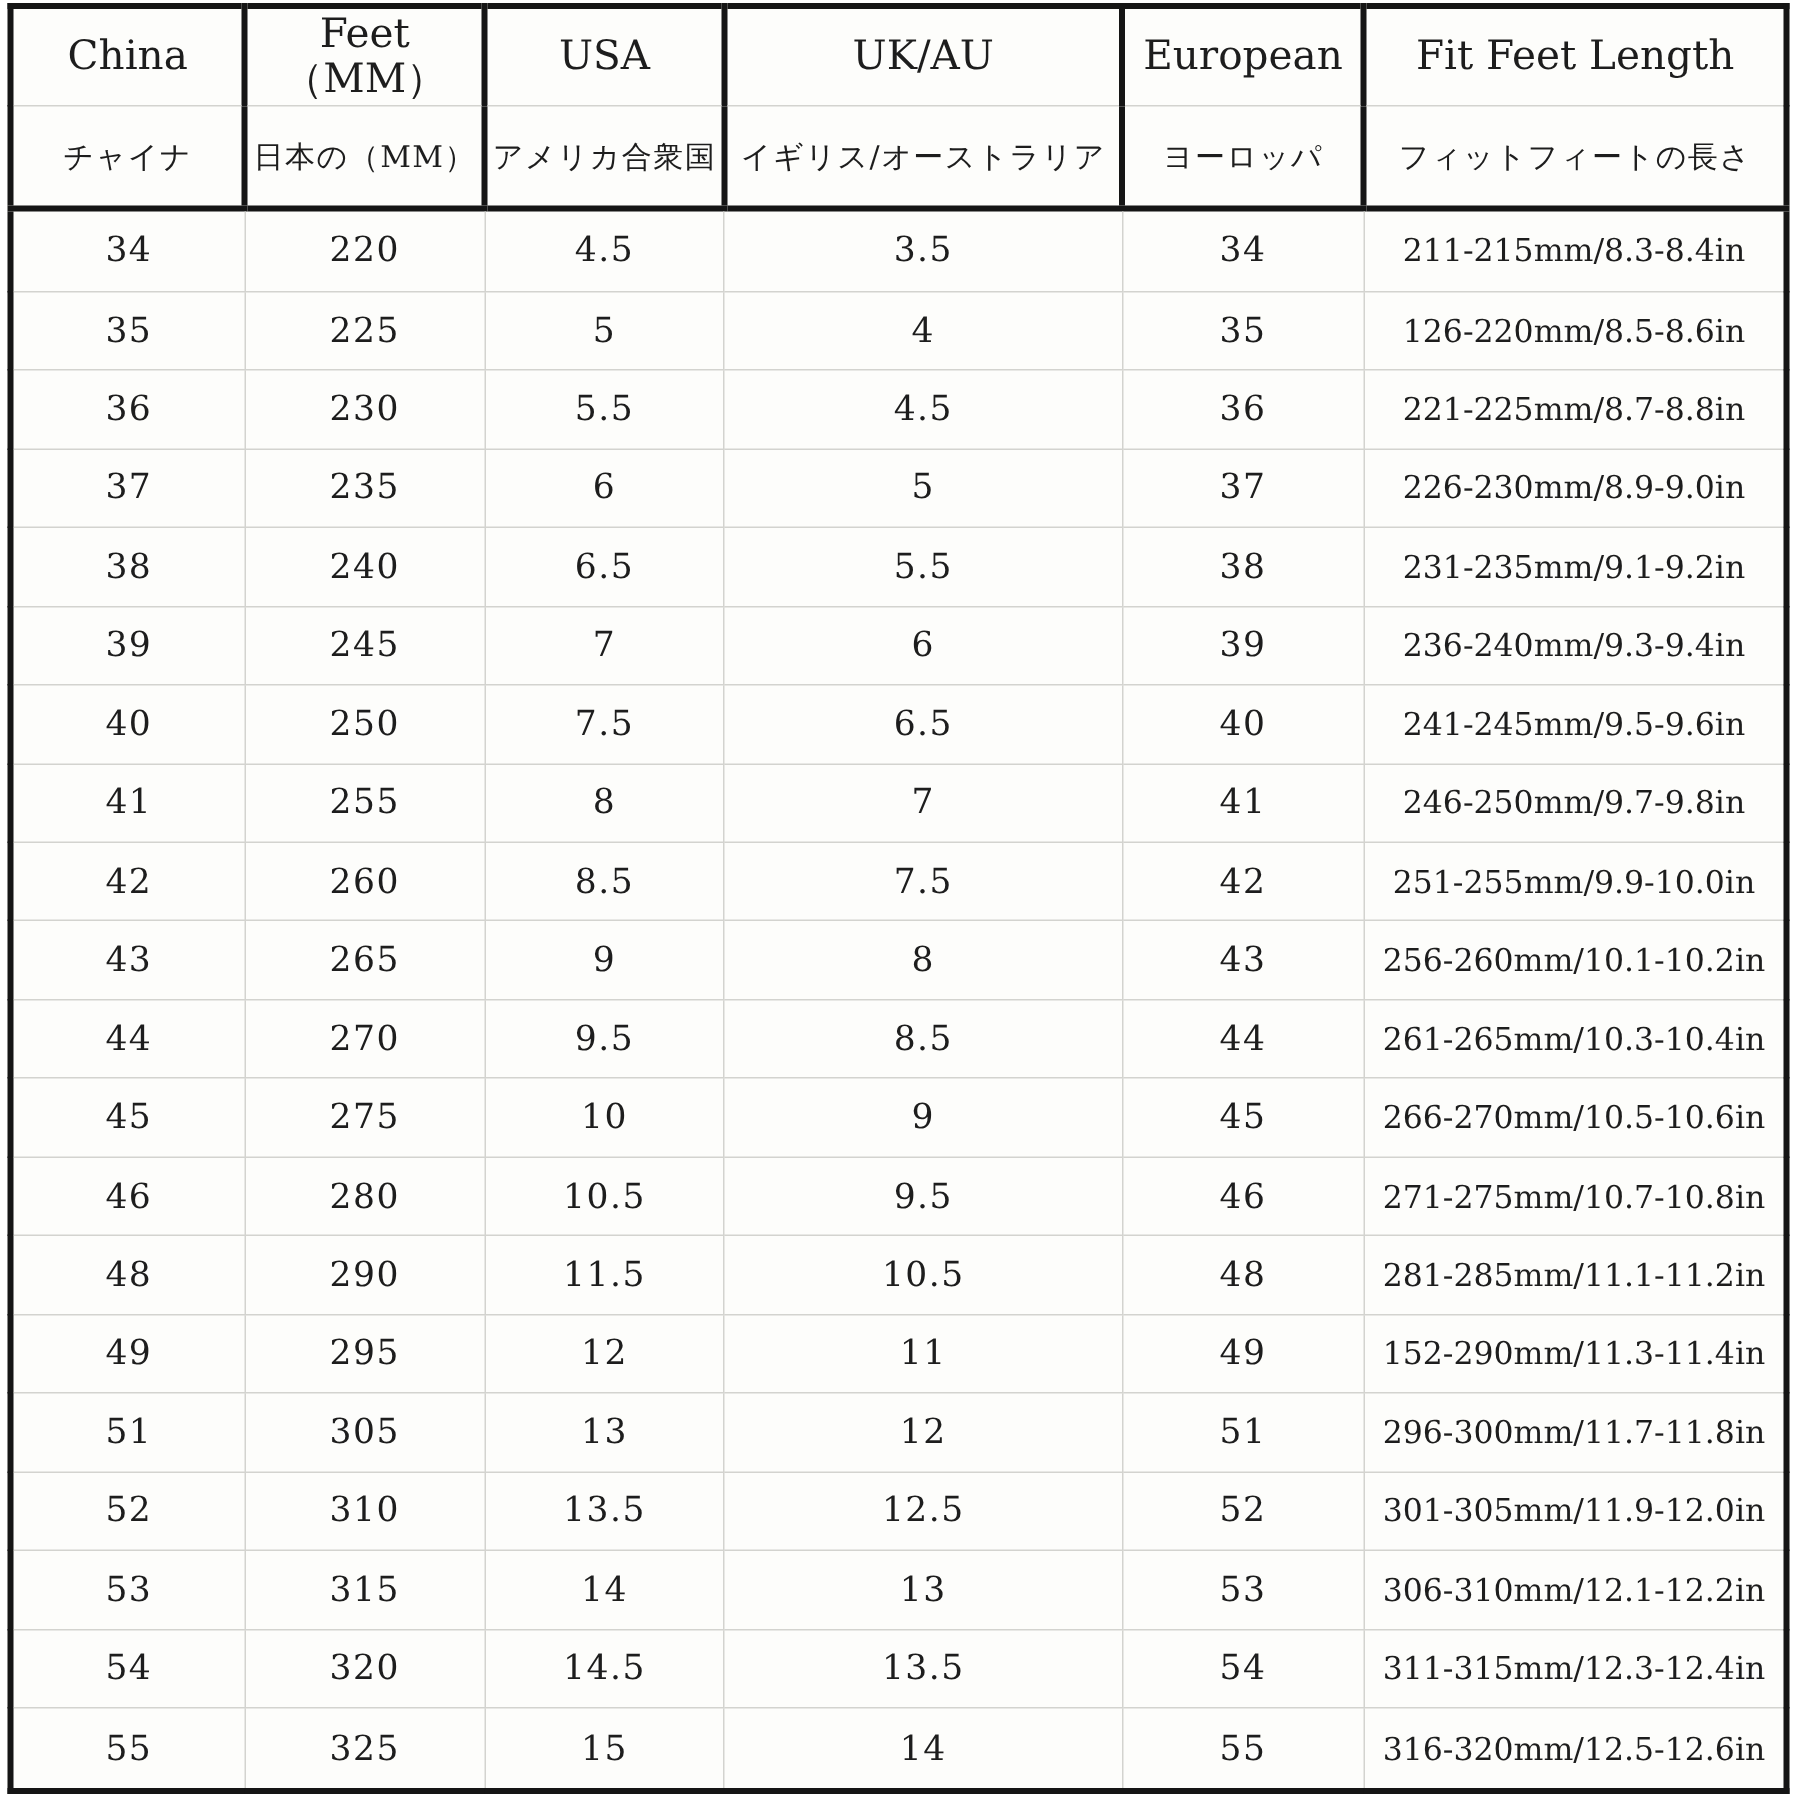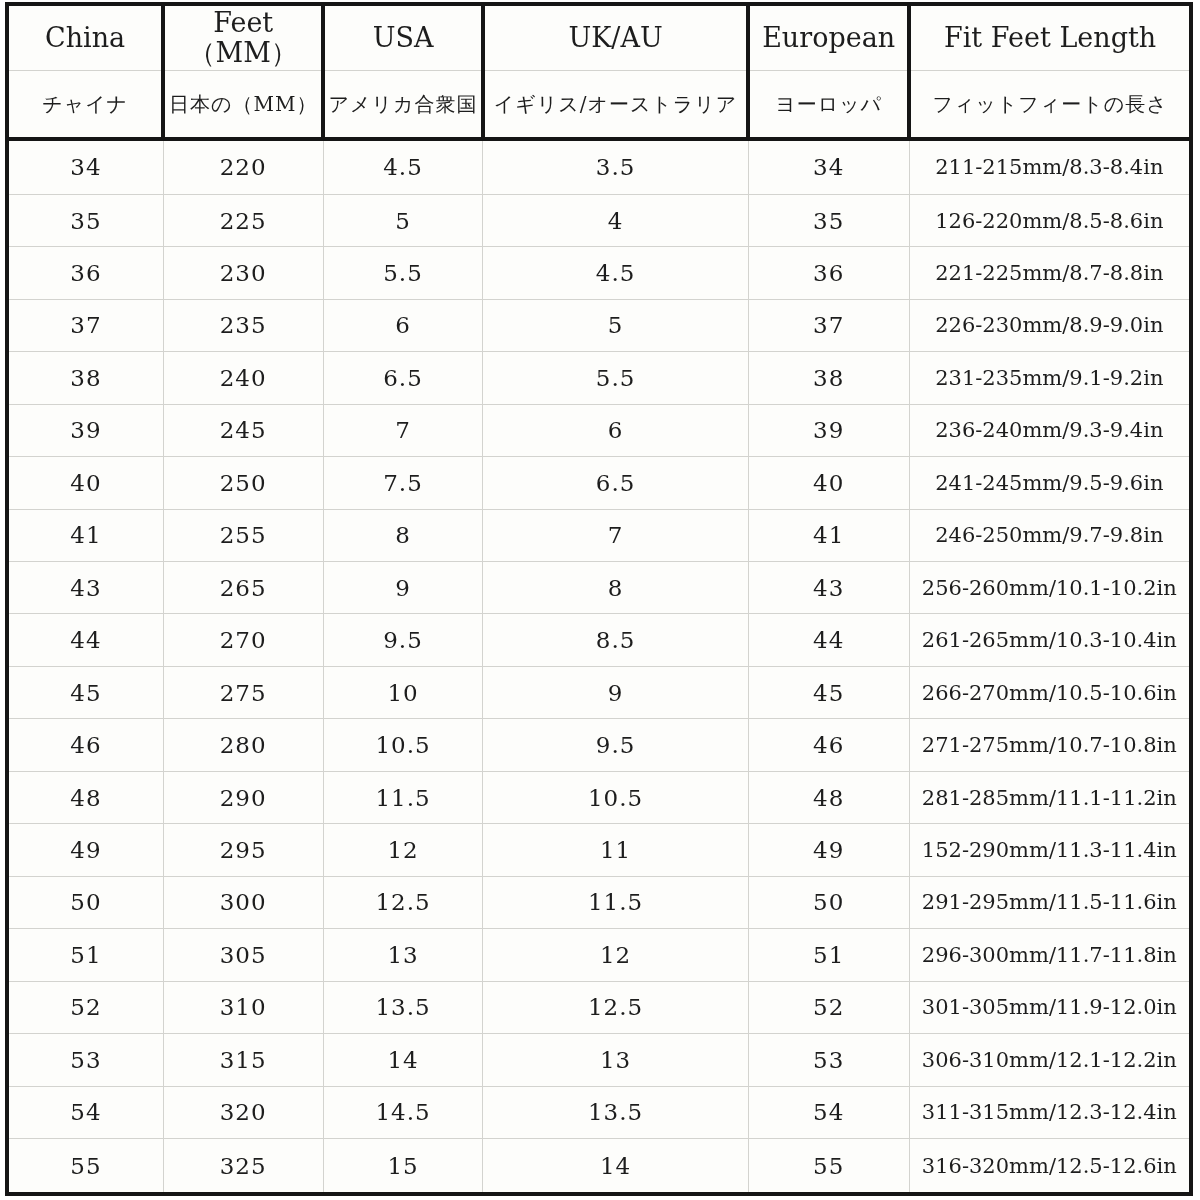--- a/index.html
+++ b/index.html
@@ -155,20 +155,28 @@
         </tr>
         <tr>
           <td>41</td>
           <td>255</td>
           <td>8</td>
           <td>7</td>
           <td>41</td>
           <td>246-250mm/9.7-9.8in</td>
         </tr>
         <tr>
+          <td>42</td>
+          <td>260</td>
+          <td>8.5</td>
+          <td>7.5</td>
+          <td>42</td>
+          <td>251-255mm/9.9-10.0in</td>
+        </tr>
+        <tr>
           <td>43</td>
           <td>265</td>
           <td>9</td>
           <td>8</td>
           <td>43</td>
           <td>256-260mm/10.1-10.2in</td>
         </tr>
         <tr>
           <td>44</td>
           <td>270</td>
@@ -203,28 +211,20 @@
         </tr>
         <tr>
           <td>49</td>
           <td>295</td>
           <td>12</td>
           <td>11</td>
           <td>49</td>
           <td>152-290mm/11.3-11.4in</td>
         </tr>
         <tr>
-          <td>50</td>
-          <td>300</td>
-          <td>12.5</td>
-          <td>11.5</td>
-          <td>50</td>
-          <td>291-295mm/11.5-11.6in</td>
-        </tr>
-        <tr>
           <td>51</td>
           <td>305</td>
           <td>13</td>
           <td>12</td>
           <td>51</td>
           <td>296-300mm/11.7-11.8in</td>
         </tr>
         <tr>
           <td>52</td>
           <td>310</td>

